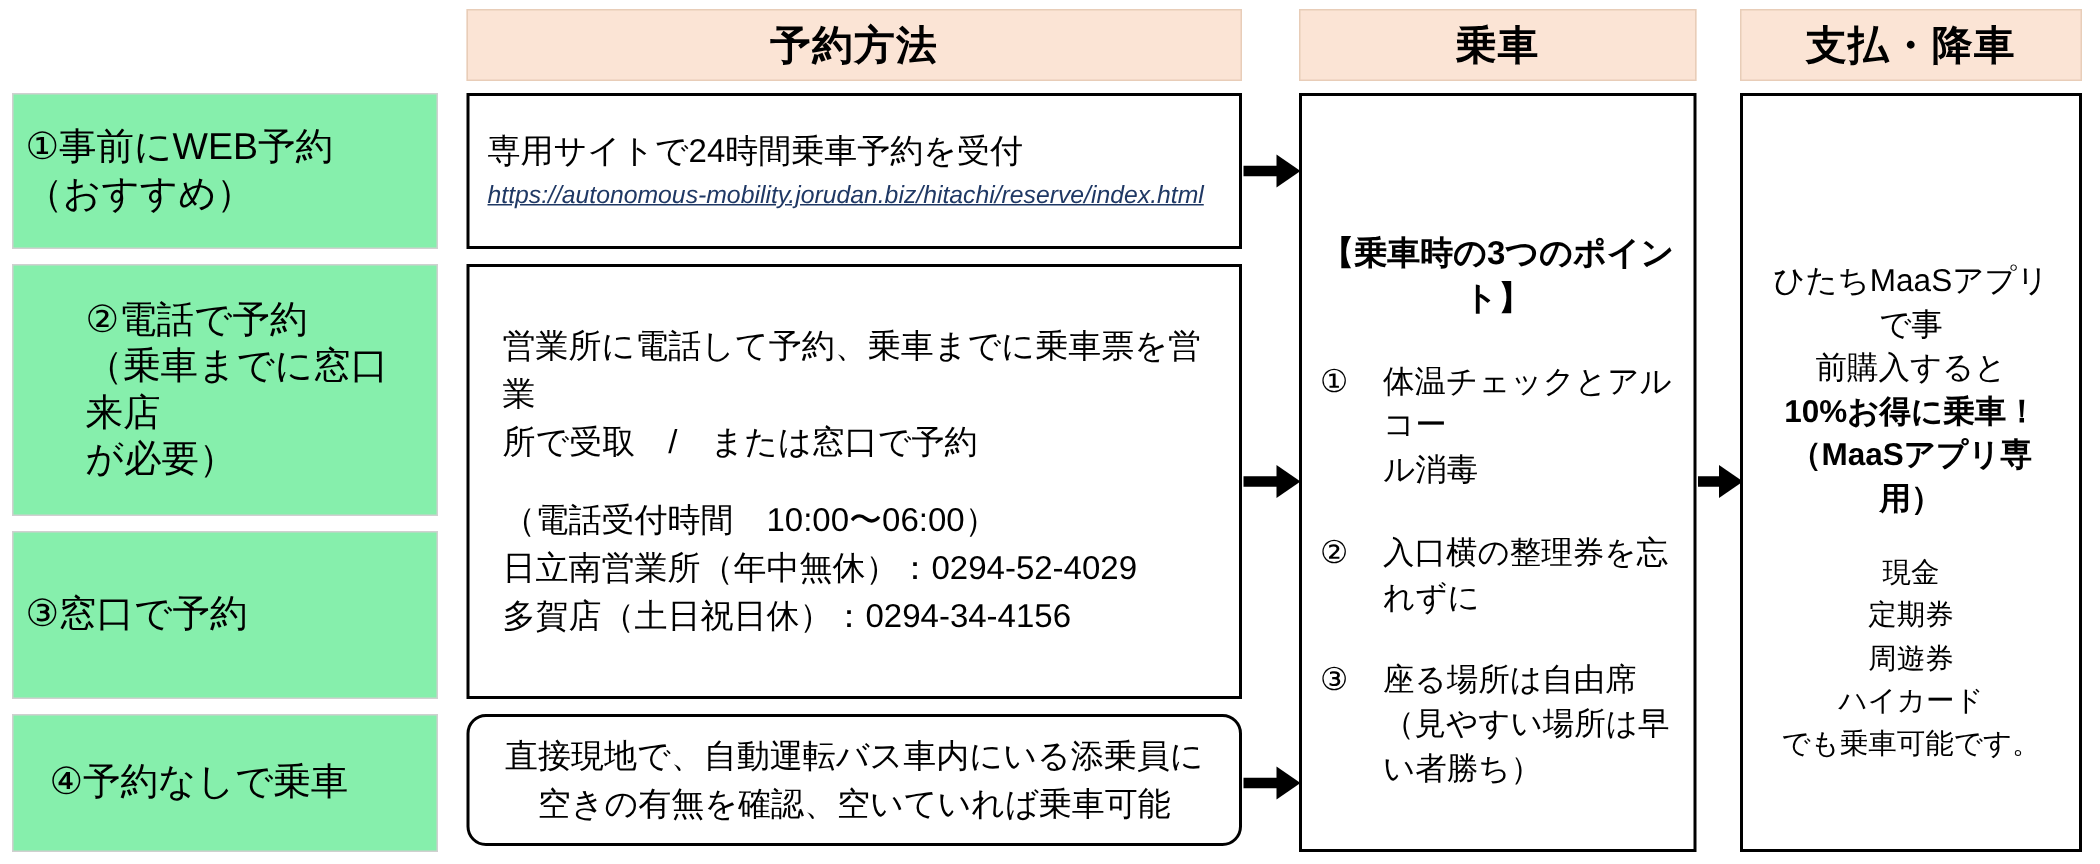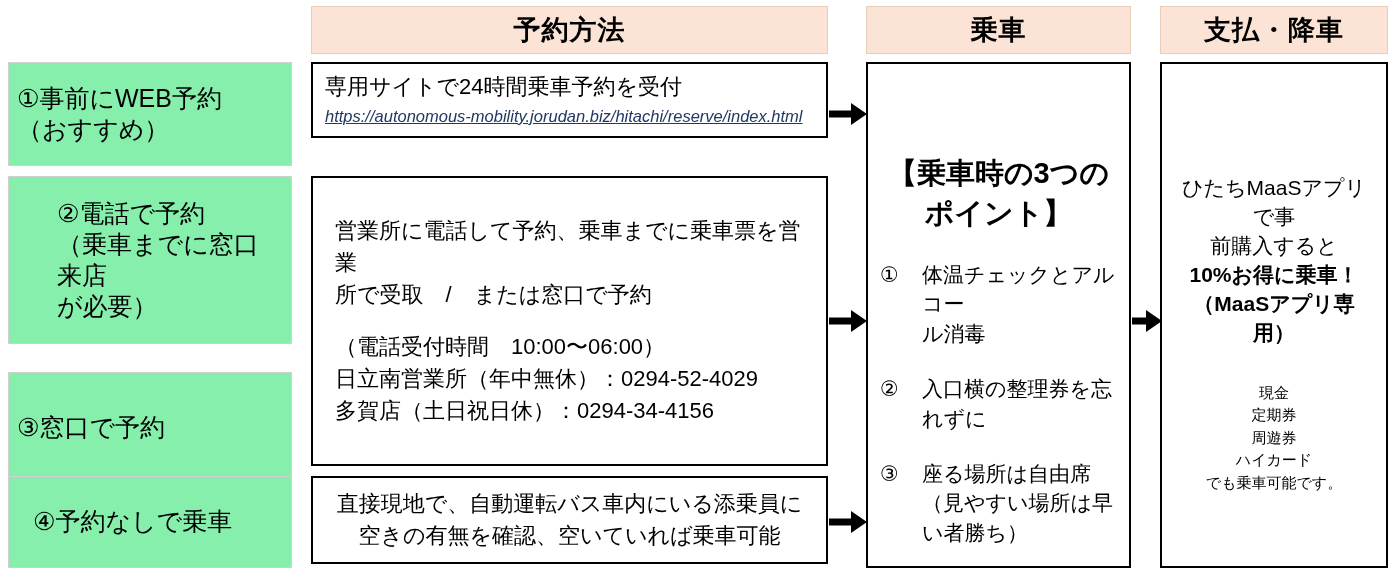--- a/index.html
+++ b/index.html
@@ -76,21 +76,21 @@
     color: #1f3864;
     display: block;
     margin-top: 2px;
     white-space: nowrap;
   }
   .spacer-line { height: 20px; }
 
   
   .ride-title {
     font-weight: bold;
-    font-size: 29px;
+    font-size: 22px;
     text-align: center;
     margin-top: 4px;
   }
   .ride-list {
     margin-top: 26px;
     font-size: 21px;
     line-height: 1.4;
   }
   .ride-item {
     display: flex;
@@ -110,22 +110,22 @@
   
   .pay-top {
     font-size: 21px;
     line-height: 1.38;
   }
   .pay-strong {
     font-weight: bold;
     display: block;
   }
   .pay-list {
-    margin-top: 34px;
-    font-size: 15px;
+    margin-top: 21px;
+    font-size: 19px;
     line-height: 1.5;
     text-align: center;
   }
 
   
   .arrow {
     position: absolute;
     height: 0;
   }
   .arrow .shaft {
@@ -169,51 +169,51 @@
   </div>
 
   <div class="box step" style="left:8px; top:176px; width:284px; height:168px;padding-left:48px;">
     <div class="step-inner">
       <div>②電話で予約</div>
       <div>（乗車までに窓口来店</div>
       <div>が必要）</div>
     </div>
   </div>
 
-  <div class="box step" style="left:8px; top:372px; width:284px; height:112px;">
+  <div class="box step" style="left:8px; top:354px; width:284px; height:112px;">
     <div class="step-inner">
       <div>③窓口で予約</div>
     </div>
   </div>
 
   <div class="box step" style="left:8px; top:476px; width:284px; height:92px;padding-left:24px;">
     <div class="step-inner">
       <div>④予約なしで乗車</div>
     </div>
   </div>
 
-  <div class="box wbox" style="left:311px; top:62px; width:517px; height:76px;justify-content:center;">
+  <div class="box wbox" style="left:311px; top:62px; width:517px; height:104px;justify-content:center;">
     <div class="wbox-pad txt-left" style="display:flex; flex-direction:column; justify-content:center;">
       <div>専用サイトで24時間乗車予約を受付</div>
       <a class="url" href="#">https://autonomous-mobility.jorudan.biz/hitachi/reserve/index.html</a>
     </div>
   </div>
 
   <div class="box wbox" style="left:311px; top:176px; width:517px; height:290px;">
     <div class="wbox-pad txt-left" style="display:flex; flex-direction:column; justify-content:center; padding-left:22px;">
       <div>営業所に電話して予約、乗車までに乗車票を営業</div>
       <div>所で受取　/　または窓口で予約</div>
       <div class="spacer-line"></div>
       <div>（電話受付時間　10:00〜06:00）</div>
       <div>日立南営業所（年中無休）：0294-52-4029</div>
       <div>多賀店（土日祝日休）：0294-34-4156</div>
     </div>
   </div>
 
-  <div class="box wbox" style="left:311px; top:476px; width:517px; height:88px;">
+  <div class="box wbox" style="left:311px; top:476px; width:517px; height:88px;border-radius:13px;">
     <div class="wbox-pad txt-center" style="display:flex; flex-direction:column; justify-content:center;">
       <div>直接現地で、自動運転バス車内にいる添乗員に</div>
       <div>空きの有無を確認、空いていれば乗車可能</div>
     </div>
   </div>
 
   <div class="box wbox" style="left:866px; top:62px; width:265px; height:506px;">
     <div class="wbox-pad" style="display:flex; flex-direction:column; justify-content:flex-start; padding-top:86px;">
       <div class="ride-title">【乗車時の3つのポイント】</div>
       <div class="ride-list">

